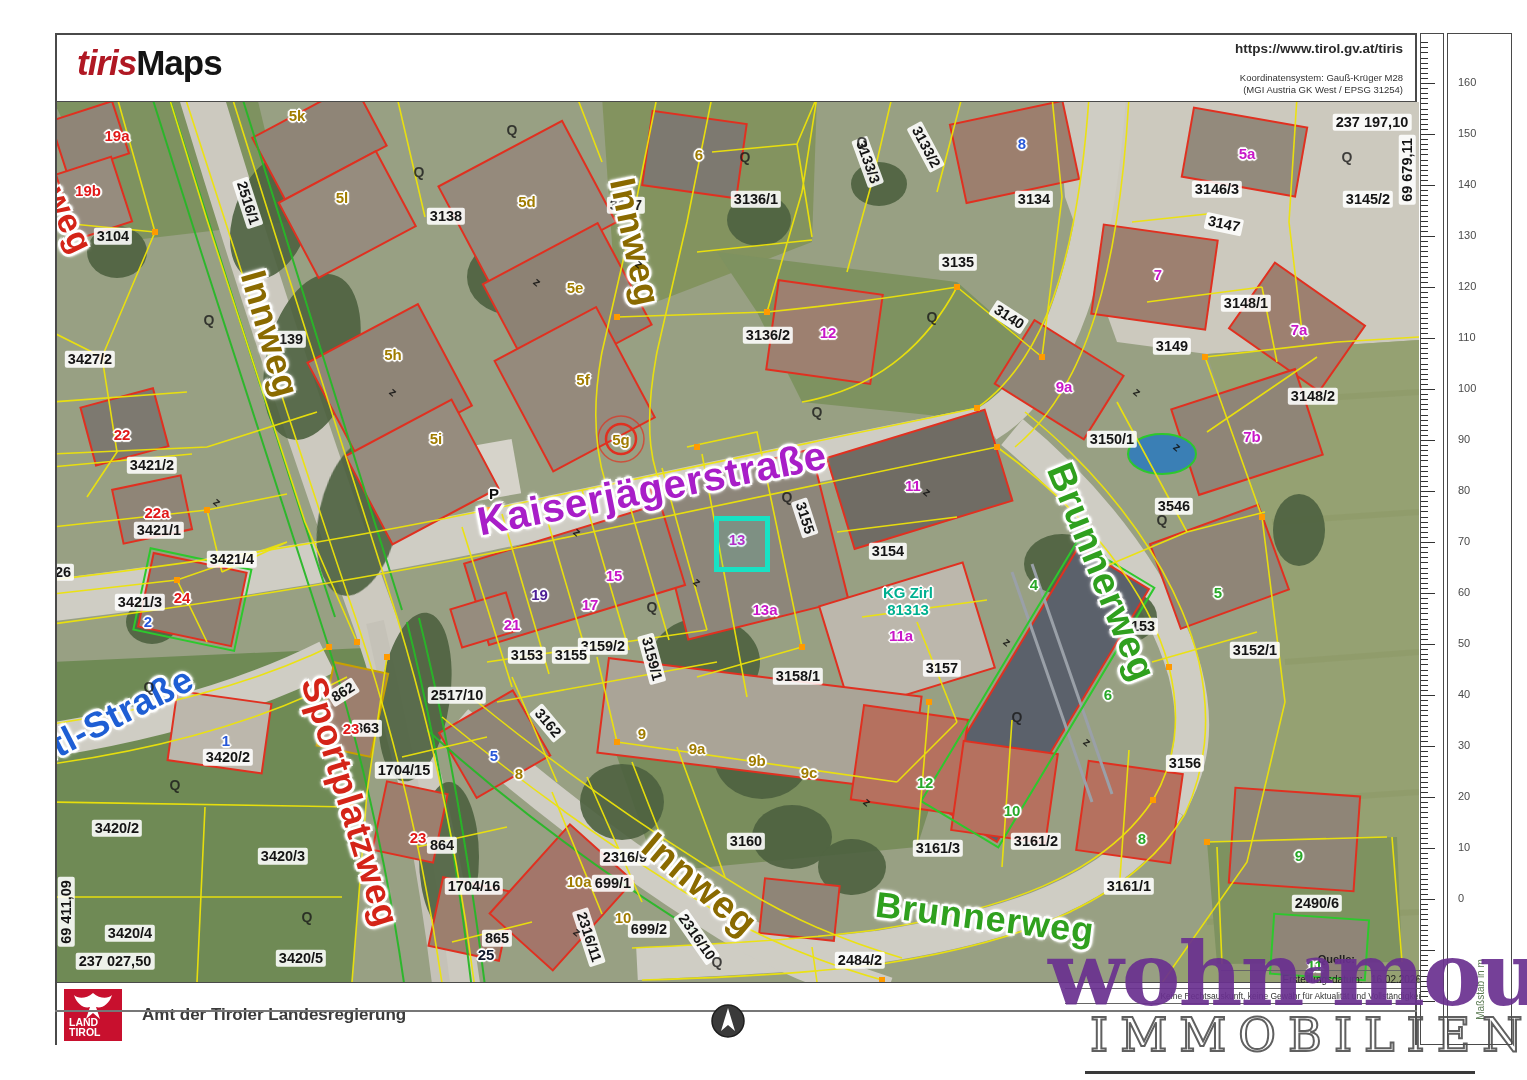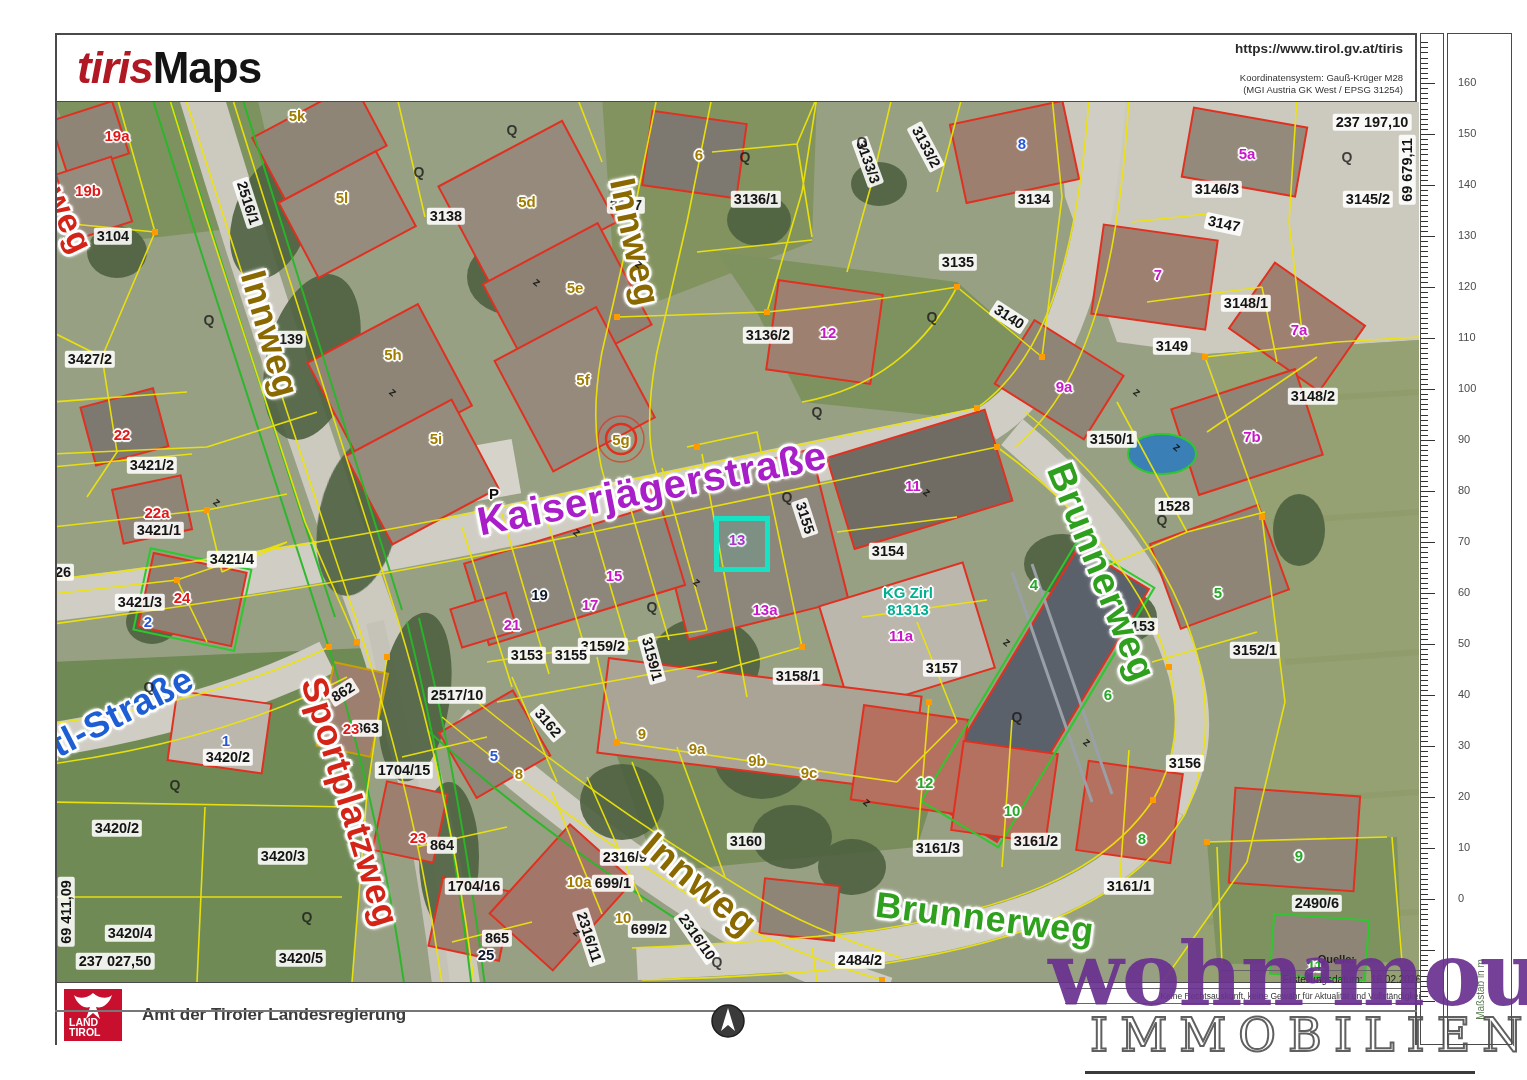--- a/index.html
+++ b/index.html
@@ -3,21 +3,21 @@
 <meta charset="utf-8">
 <style>
   html,body{margin:0;padding:0;background:#fff;}
   .page{position:relative;width:1527px;height:1080px;background:#fff;overflow:hidden;
         font-family:"Liberation Sans",sans-serif;}
   .frame{position:absolute;left:55px;top:33px;width:1362px;height:1012px;
          border:2px solid #4a4a4a;box-sizing:border-box;background:#fff;}
   
   .hdr{position:absolute;left:0;top:0;width:100%;height:67px;background:#fff;
        border-bottom:1px solid #4a4a4a;box-sizing:border-box;}
-  .logo{position:absolute;left:20px;top:8px;font-size:44px;font-weight:bold;letter-spacing:-1px;}
+  .logo{position:absolute;left:20px;top:8px;font-size:35px;font-weight:bold;letter-spacing:-1px;}
   .logo .t1{color:#b01823;font-style:italic;}
   .logo .t2{color:#141414;}
   .hdr-right{position:absolute;right:12px;top:6px;text-align:right;color:#2a2a2a;}
   .hdr-url{font-size:13.5px;font-weight:bold;}
   .hdr-sys{font-size:9.5px;margin-top:16px;line-height:12px;color:#333;}
   
   .map{position:absolute;left:0;top:67px;width:1362px;height:880px;overflow:hidden;background:#98a083;}
   .map svg{position:absolute;left:0;top:0;}
   .lbl{position:absolute;white-space:nowrap;font-weight:bold;line-height:1;}
   .p{font-size:14.5px;color:#141414;background:rgba(255,255,255,.88);padding:1px 3px;border-radius:2px;}
@@ -270,21 +270,21 @@
           <div class="lbl p" style="left: 901px; top: 160px; transform: translate(-50%, -50%) rotate(0deg);">3135</div>
           <div class="lbl p" style="left: 711px; top: 233px; transform: translate(-50%, -50%) rotate(0deg);">3136/2</div>
           <div class="lbl p" style="left: 952px; top: 215px; transform: translate(-50%, -50%) rotate(33deg);">3140</div>
           <div class="lbl p" style="left: 1160px; top: 87px; transform: translate(-50%, -50%) rotate(0deg);">3146/3</div>
           <div class="lbl p" style="left: 1311px; top: 97px; transform: translate(-50%, -50%) rotate(0deg);">3145/2</div>
           <div class="lbl p" style="left: 1167px; top: 122px; transform: translate(-50%, -50%) rotate(12deg);">3147</div>
           <div class="lbl p" style="left: 1189px; top: 201px; transform: translate(-50%, -50%) rotate(0deg);">3148/1</div>
           <div class="lbl p" style="left: 1115px; top: 244px; transform: translate(-50%, -50%) rotate(0deg);">3149</div>
           <div class="lbl p" style="left: 1256px; top: 294px; transform: translate(-50%, -50%) rotate(0deg);">3148/2</div>
           <div class="lbl p" style="left: 1055px; top: 337px; transform: translate(-50%, -50%) rotate(0deg);">3150/1</div>
-          <div class="lbl p" style="left: 1117px; top: 404px; transform: translate(-50%, -50%) rotate(0deg);">1528</div>
+          <div class="lbl p" style="left: 1117px; top: 404px; transform: translate(-50%, -50%) rotate(0deg);">3546</div>
           <div class="lbl p" style="left: 831px; top: 449px; transform: translate(-50%, -50%) rotate(0deg);">3154</div>
           <div class="lbl p" style="left: 885px; top: 566px; transform: translate(-50%, -50%) rotate(0deg);">3157</div>
           <div class="lbl p" style="left: 1082px; top: 524px; transform: translate(-50%, -50%) rotate(0deg);">3153</div>
           <div class="lbl p" style="left: 748px; top: 416px; transform: translate(-50%, -50%) rotate(72deg);">3155</div>
           <div class="lbl p" style="left: 546px; top: 544px; transform: translate(-50%, -50%) rotate(0deg);">3159/2</div>
           <div class="lbl p" style="left: 470px; top: 553px; transform: translate(-50%, -50%) rotate(0deg);">3153</div>
           <div class="lbl p" style="left: 514px; top: 553px; transform: translate(-50%, -50%) rotate(0deg);">3155</div>
           <div class="lbl p" style="left: 595px; top: 557px; transform: translate(-50%, -50%) rotate(75deg);">3159/1</div>
           <div class="lbl p" style="left: 741px; top: 574px; transform: translate(-50%, -50%) rotate(0deg);">3158/1</div>
           <div class="lbl p" style="left: 1198px; top: 548px; transform: translate(-50%, -50%) rotate(0deg);">3152/1</div>
@@ -328,21 +328,21 @@
           <div class="lbl b halo" style="left: 429px; top: 852px; transform: translate(-50%, -50%) rotate(0deg); color: #0f172a;">25</div>
           <div class="lbl b halo" style="left: 1190px; top: 51px; transform: translate(-50%, -50%) rotate(0deg); color: rgb(200, 24, 200);">5a</div>
           <div class="lbl b halo" style="left: 1101px; top: 172px; transform: translate(-50%, -50%) rotate(0deg); color: rgb(200, 24, 200);">7</div>
           <div class="lbl b halo" style="left: 1242px; top: 227px; transform: translate(-50%, -50%) rotate(0deg); color: rgb(200, 24, 200);">7a</div>
           <div class="lbl b halo" style="left: 1007px; top: 284px; transform: translate(-50%, -50%) rotate(0deg); color: rgb(200, 24, 200);">9a</div>
           <div class="lbl b halo" style="left: 771px; top: 230px; transform: translate(-50%, -50%) rotate(0deg); color: rgb(200, 24, 200);">12</div>
           <div class="lbl b halo" style="left: 856px; top: 383px; transform: translate(-50%, -50%) rotate(0deg); color: rgb(200, 24, 200);">11</div>
           <div class="lbl b halo" style="left: 680px; top: 437px; transform: translate(-50%, -50%) rotate(0deg); color: rgb(200, 24, 200);">13</div>
           <div class="lbl b halo" style="left: 708px; top: 507px; transform: translate(-50%, -50%) rotate(0deg); color: rgb(200, 24, 200);">13a</div>
           <div class="lbl b halo" style="left: 557px; top: 473px; transform: translate(-50%, -50%) rotate(0deg); color: rgb(200, 24, 200);">15</div>
-          <div class="lbl b halo" style="left: 478px; top: 492px; transform: translate(-50%, -50%) rotate(0deg); color: #0f172a; padding-left: 9px;">19</div>
+          <div class="lbl b halo" style="left: 478px; top: 492px; transform: translate(-50%, -50%) rotate(0deg); color: #4c1d95; padding-left: 9px;">19</div>
           <div class="lbl b halo" style="left: 533px; top: 502px; transform: translate(-50%, -50%) rotate(0deg); color: rgb(200, 24, 200);">17</div>
           <div class="lbl b halo" style="left: 455px; top: 522px; transform: translate(-50%, -50%) rotate(0deg); color: rgb(200, 24, 200);">21</div>
           <div class="lbl b halo" style="left: 844px; top: 533px; transform: translate(-50%, -50%) rotate(0deg); color: rgb(200, 24, 200);">11a</div>
           <div class="lbl b halo" style="left: 1195px; top: 334px; transform: translate(-50%, -50%) rotate(0deg); color: rgb(200, 24, 200);">7b</div>
           <div class="lbl b halo" style="left: 240px; top: 13px; transform: translate(-50%, -50%) rotate(0deg); color: rgb(160, 124, 0);">5k</div>
           <div class="lbl b halo" style="left: 285px; top: 95px; transform: translate(-50%, -50%) rotate(0deg); color: rgb(160, 124, 0);">5l</div>
           <div class="lbl b halo" style="left: 470px; top: 99px; transform: translate(-50%, -50%) rotate(0deg); color: rgb(160, 124, 0);">5d</div>
           <div class="lbl b halo" style="left: 518px; top: 185px; transform: translate(-50%, -50%) rotate(0deg); color: rgb(160, 124, 0);">5e</div>
           <div class="lbl b halo" style="left: 336px; top: 252px; transform: translate(-50%, -50%) rotate(0deg); color: rgb(160, 124, 0);">5h</div>
           <div class="lbl b halo" style="left: 526px; top: 277px; transform: translate(-50%, -50%) rotate(0deg); color: rgb(160, 124, 0);">5f</div>

